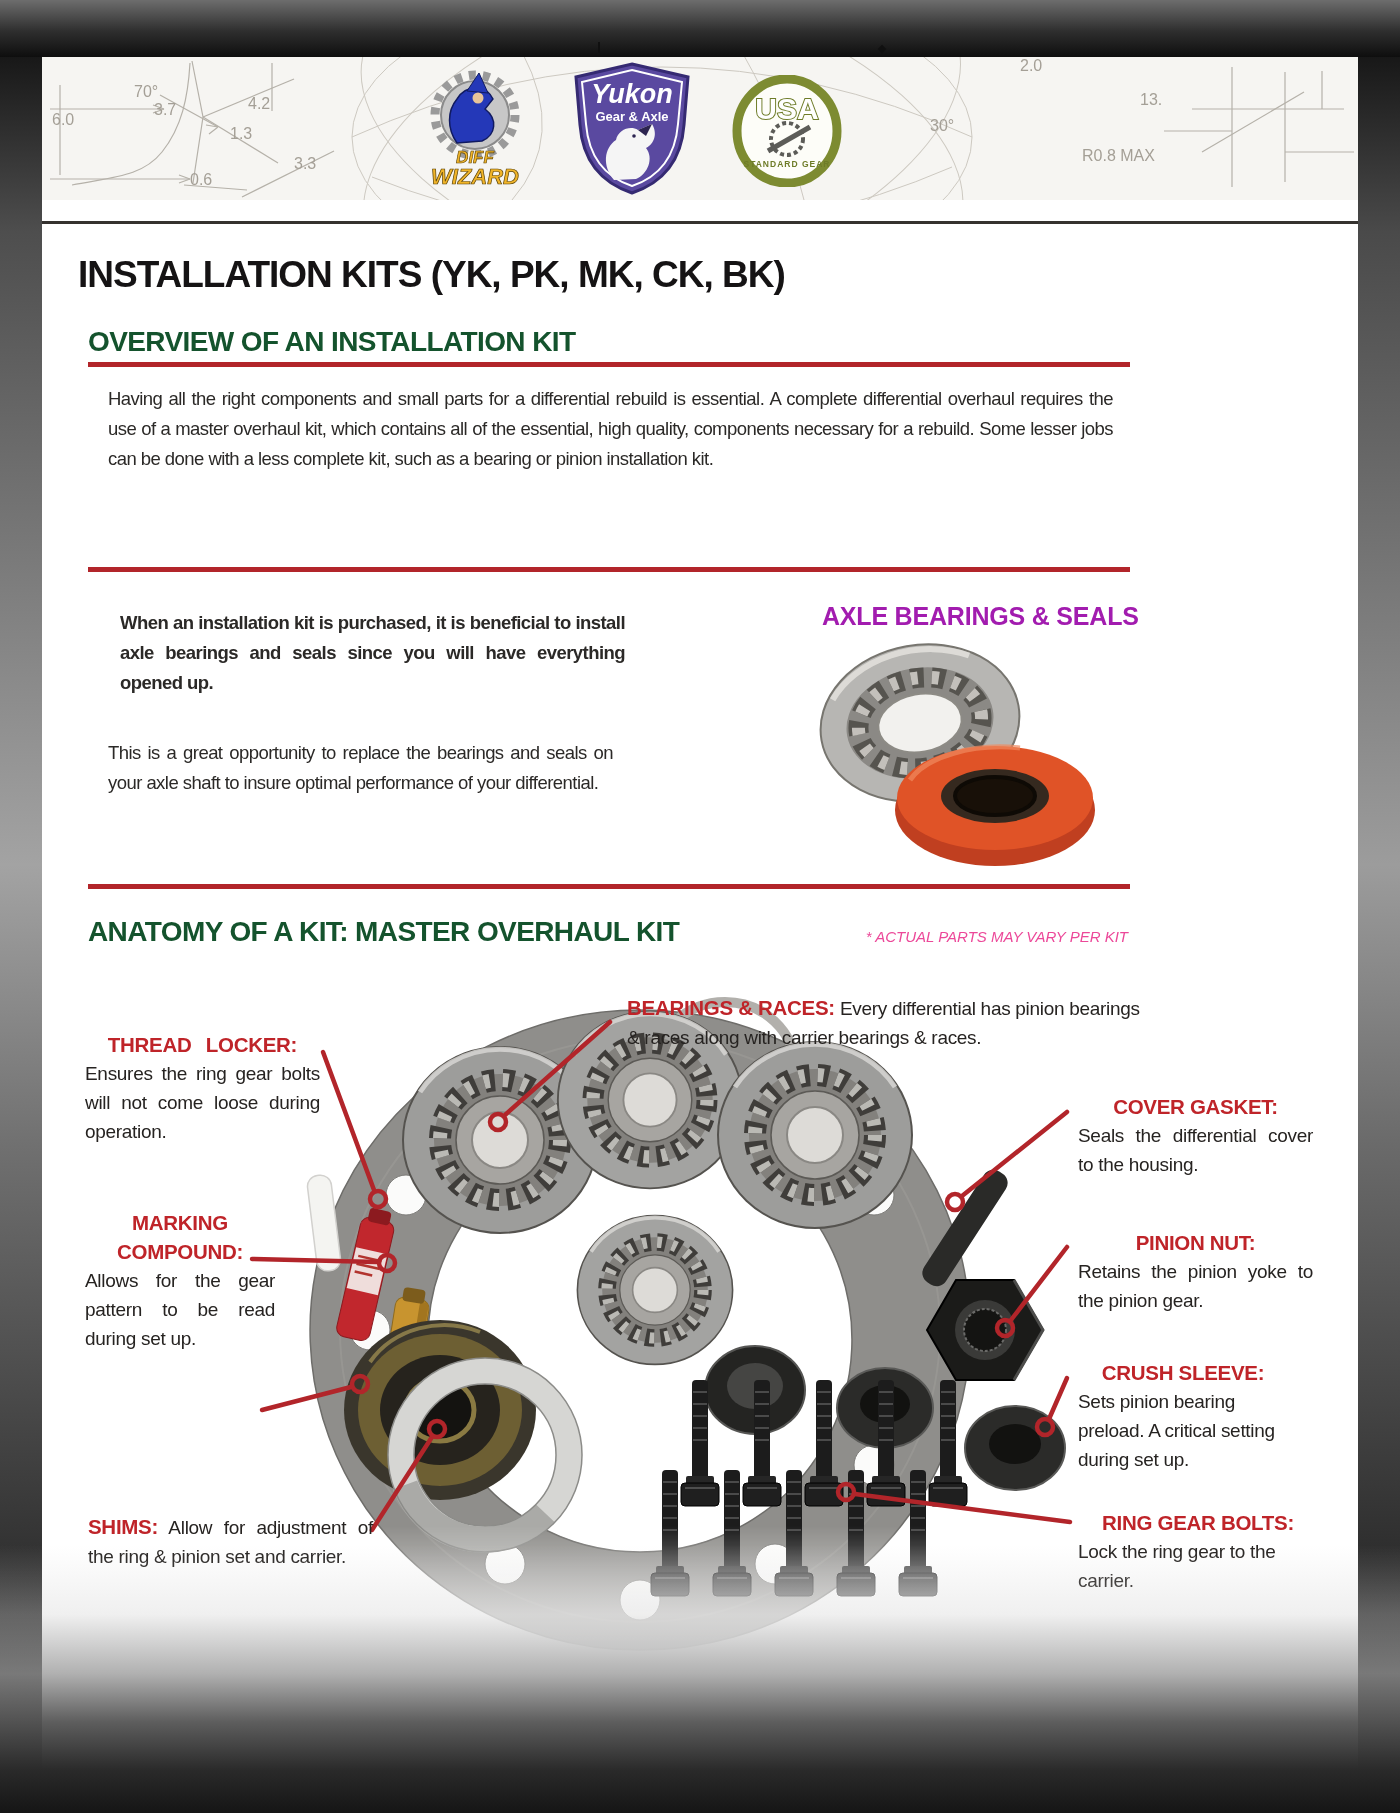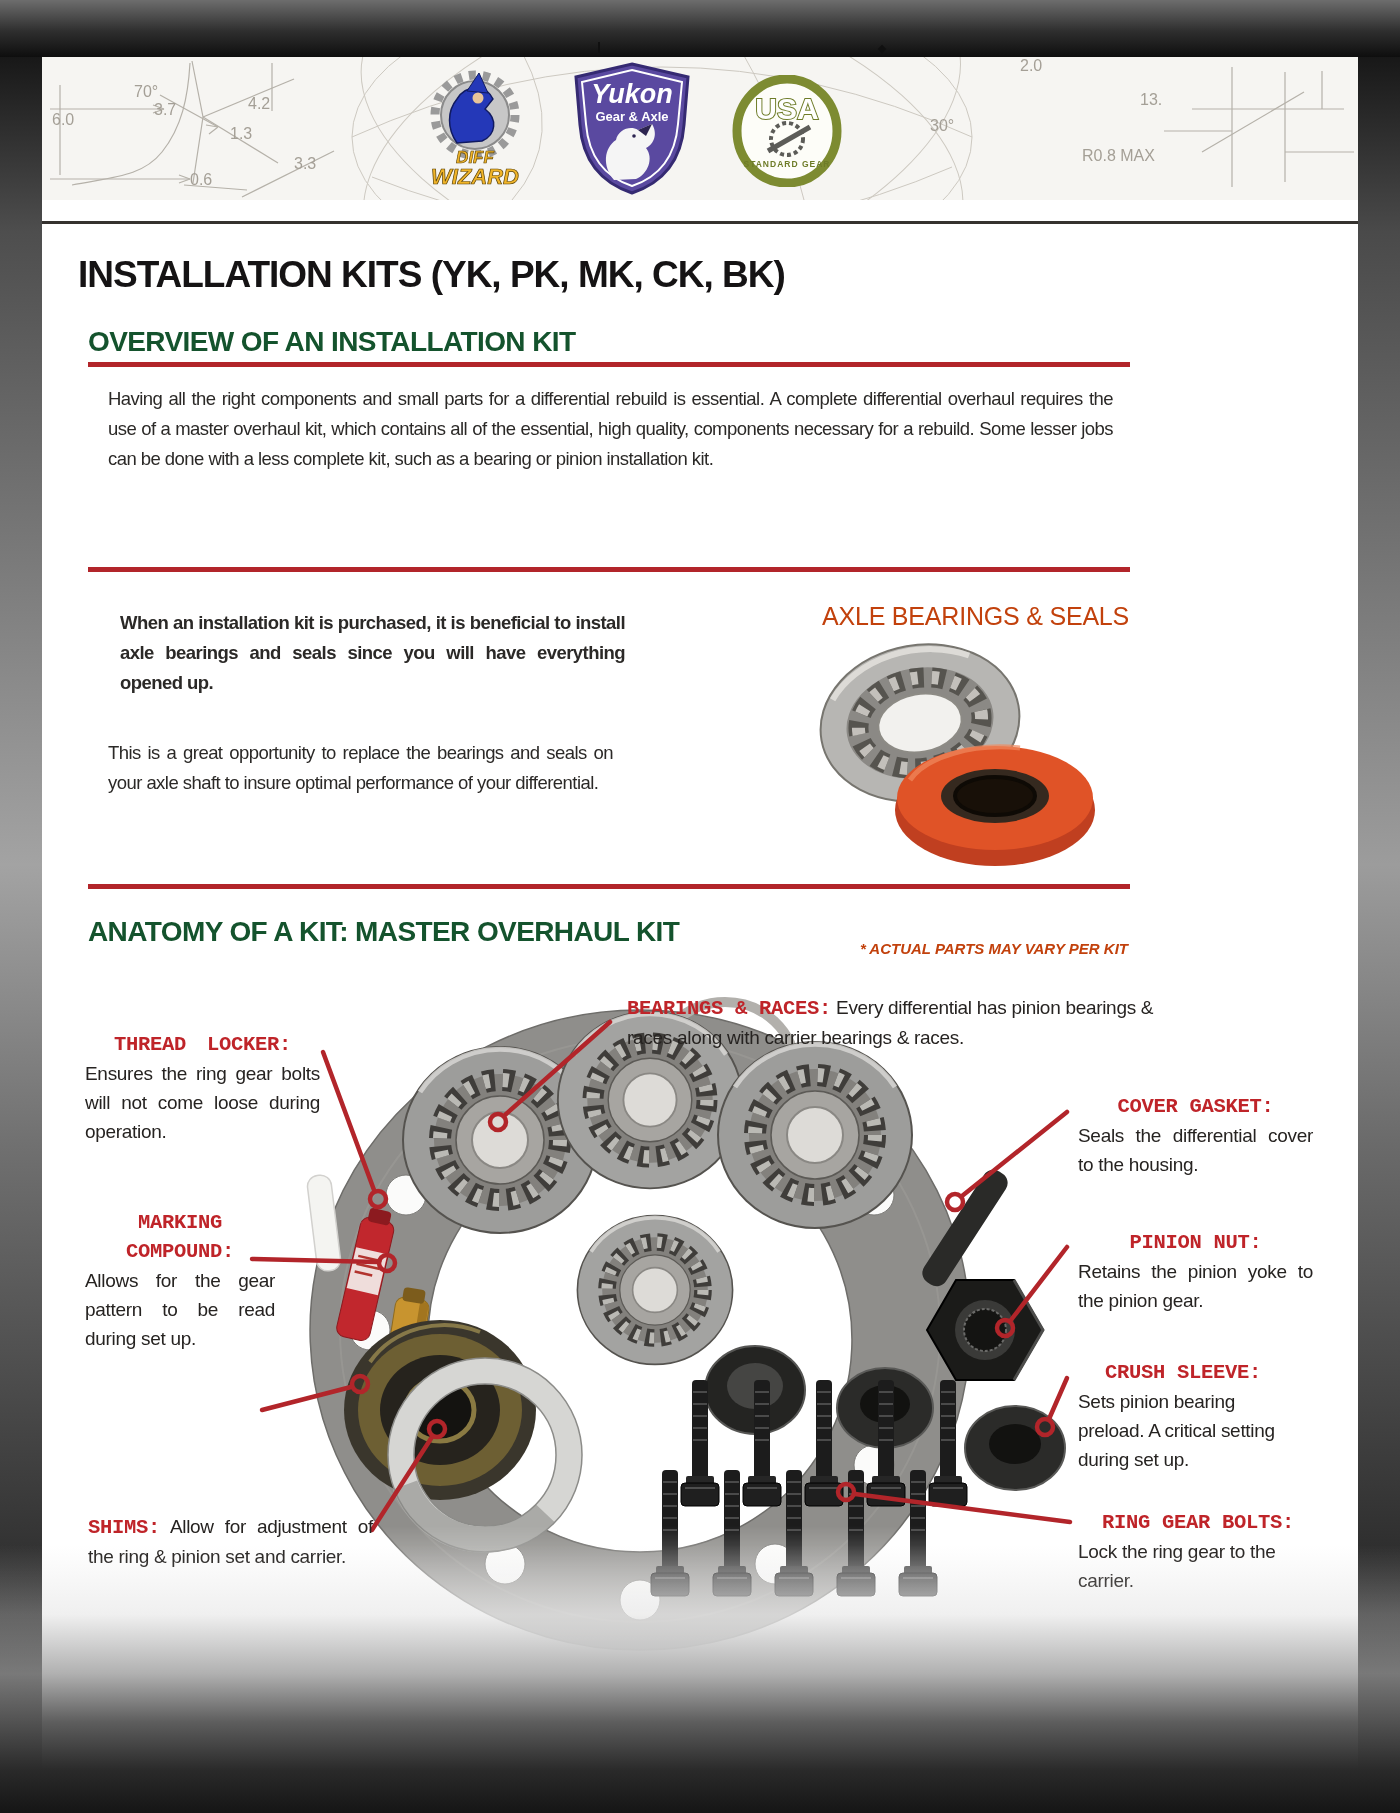--- a/index.html
+++ b/index.html
@@ -19,26 +19,26 @@
   .hdr svg{position:absolute;left:0;top:0;}
   .logo{position:absolute;top:0;left:0;}
   
   .page-title{position:absolute;left:70px;top:246px;font-size:37px;font-weight:bold;
               letter-spacing:-1px;color:#151314;z-index:30;}
   .sec-head{position:absolute;font-size:28px;font-weight:bold;letter-spacing:-0.6px;color:#14532d;z-index:30;}
   .rule{position:absolute;height:5px;background:#b2252a;z-index:30;}
   .body-txt{position:absolute;font-size:18.5px;line-height:30px;letter-spacing:-0.55px;
             text-align:justify;color:#2b2927;z-index:30;}
   .body-txt.bold{font-weight:bold;}
-  .red-label{position:absolute;font-size:25px;font-weight:normal;letter-spacing:-0.2px;color:#c2410c;z-index:30;}
-  .note{position:absolute;font-size:15px;font-weight:bold;font-style:italic;color:#c2410c;z-index:30;margin-top:12px;}
+  .red-label{position:absolute;font-size:25px;font-weight:bold;letter-spacing:-0.2px;color:#a21caf;z-index:30;}
+  .note{position:absolute;font-size:15px;font-weight:normal;font-style:italic;color:#ec4899;z-index:30;}
   
   .co{position:absolute;font-size:19px;line-height:29px;letter-spacing:-0.3px;
       text-align:justify;color:#262321;z-index:30;}
-  .co .lbl{color:#bf2429;font-weight:bold;font-size:20.5px;font-family:Liberation Mono, monospace;}
+  .co .lbl{color:#bf2429;font-weight:bold;font-size:20.5px;}
   .co .lbl.blk{display:block;text-align:center;}
   .co.rag{text-align:left;}
   
   .photo-art{position:absolute;z-index:10;}
   .kit-art{position:absolute;left:250px;top:950px;width:900px;height:720px;z-index:10;
            -webkit-mask-image:linear-gradient(180deg,#000 80%,rgba(0,0,0,0) 99%);
            mask-image:linear-gradient(180deg,#000 80%,rgba(0,0,0,0) 99%);}
   .lines-art{position:absolute;left:0;top:0;width:1400px;height:1813px;z-index:20;pointer-events:none;}
   
   .footer-fade{position:absolute;left:0;top:1545px;width:1400px;height:268px;z-index:60;pointer-events:none;

